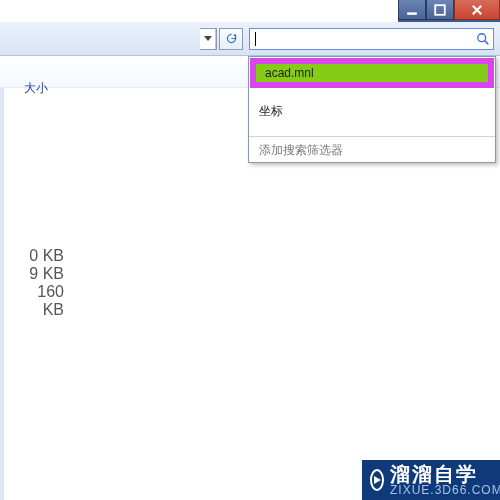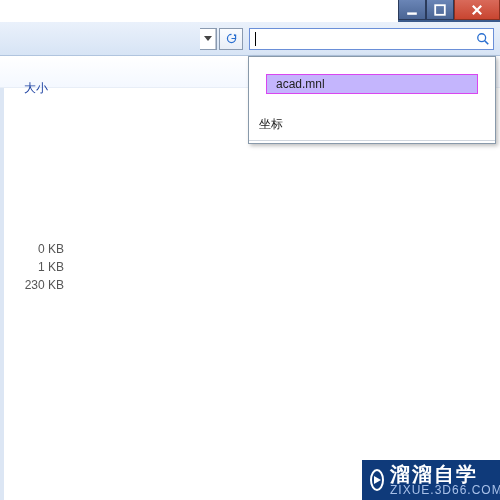--- a/index.html
+++ b/index.html
@@ -18,28 +18,28 @@
 
     .searchbox { flex: 1; margin: 0 6px 0 6px; height: 22px; border: 1px solid #6a8fd8; background: #fff; display: flex; align-items: center; position: relative; }
     .searchbox input { flex: 1; border: none; outline: none; font-size: 12px; padding: 0 4px 0 6px; height: 20px; }
     .search-icon { width: 20px; display: flex; align-items: center; justify-content: center; color: #3a6fd8; }
     .cursor { position: absolute; left: 5px; top: 3px; width: 1px; height: 14px; background: #000; }
 
     .col-header { position: absolute; top: 56px; left: 0; right: 0; height: 32px; background: linear-gradient(#fff, #f4f8ff); border-bottom: 1px solid #e8eef7; }
     .col-header span { position: absolute; left: 24px; top: 24px; font-size: 12px; color: #1a3fa0; }
 
     .suggest { position: absolute; top: 56px; left: 248px; right: 4px; background: #fff; border: 1px solid #8899aa; box-shadow: 2px 2px 4px rgba(0,0,0,.25); font-size: 12px; z-index: 10; }
-    .sug-item { padding: 5px 10px; color: #222; }
-    .sug-item.sel { background: #c4b5fd; border: 1px solid #d946ef; margin: 17px; padding: 2px 9px; }
+    .sug-item { padding: 14px 10px; color: #222; }
+    .sug-item.sel { background: #84cc16; border: 6px solid #d946ef; margin: 1px; padding: 2px 9px; }
     .sug-sep { border-top: 1px solid #d0d6de; margin: 2px 0; }
     .sug-hint { padding: 3px 10px; color: #7a7a7a; }
     .sug-filters { padding: 3px 10px 6px; }
     .sug-filters a { color: #1a4fd0; text-decoration: none; margin-right: 12px; cursor: pointer; }
 
-    .sizes { position: absolute; left: 14px; top: 240px; font-size: 12px; color: #555; text-align: right; width: 50px; line-height: 18px; }
+    .sizes { position: absolute; left: 14px; top: 247px; font-size: 16px; color: #555; text-align: right; width: 50px; line-height: 18px; }
 
     .watermark { position: absolute; right: 0; bottom: 0; width: 138px; height: 40px; background: #0f3a7a; color: #fff; display: flex; align-items: center; padding: 0 8px; }
     .watermark .play { width: 22px; height: 22px; border: 2px solid #fff; border-radius: 50%; display: flex; align-items: center; justify-content: center; margin-right: 6px; }
     .watermark .txt { display: flex; flex-direction: column; line-height: 1; }
     .watermark .big { font-size: 20px; font-weight: bold; letter-spacing: 2px; }
     .watermark .small { font-size: 12px; color: #a8c0e8; letter-spacing: 1px; }
 
     .left-edge { position: absolute; left: 0; top: 22px; width: 4px; bottom: 0; background: #dce6f4; }
   </style>
 </head>
@@ -94,26 +94,27 @@
 </div>
 
 <div class="col-header">
   <span>大小</span>
 </div>
 
 <div class="suggest">
   <div class="sug-item sel">acad.mnl</div>
   <div class="sug-item">坐标</div>
   <div class="sug-sep"></div>
+  <div class="sug-hint">添加搜索筛选器</div>
 </div>
 
 <div class="sizes">
   <div>0 KB</div>
-  <div>1 KB</div>
-  <div>230 KB</div>
+  <div>9 KB</div>
+  <div>160 KB</div>
 </div>
 
 <div class="watermark">
   <div class="play">
     <svg width="10" height="10" viewBox="0 0 10 10">
         <path d="M2 1 L9 5 L2 9 Z" fill="#fff"></path>
       </svg>
   </div>
   <div class="txt">
     <div class="big">溜溜自学</div>

